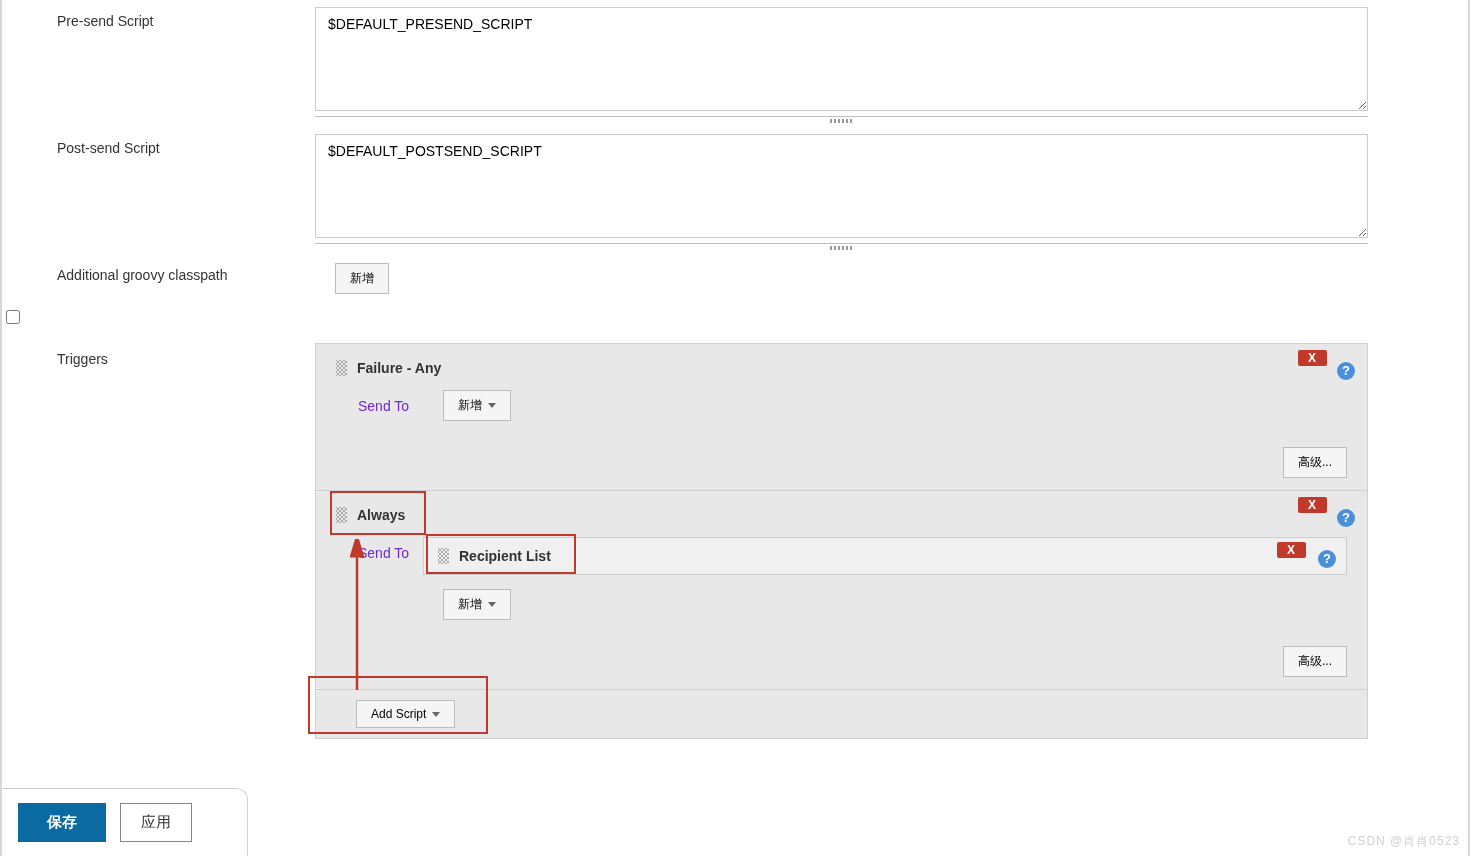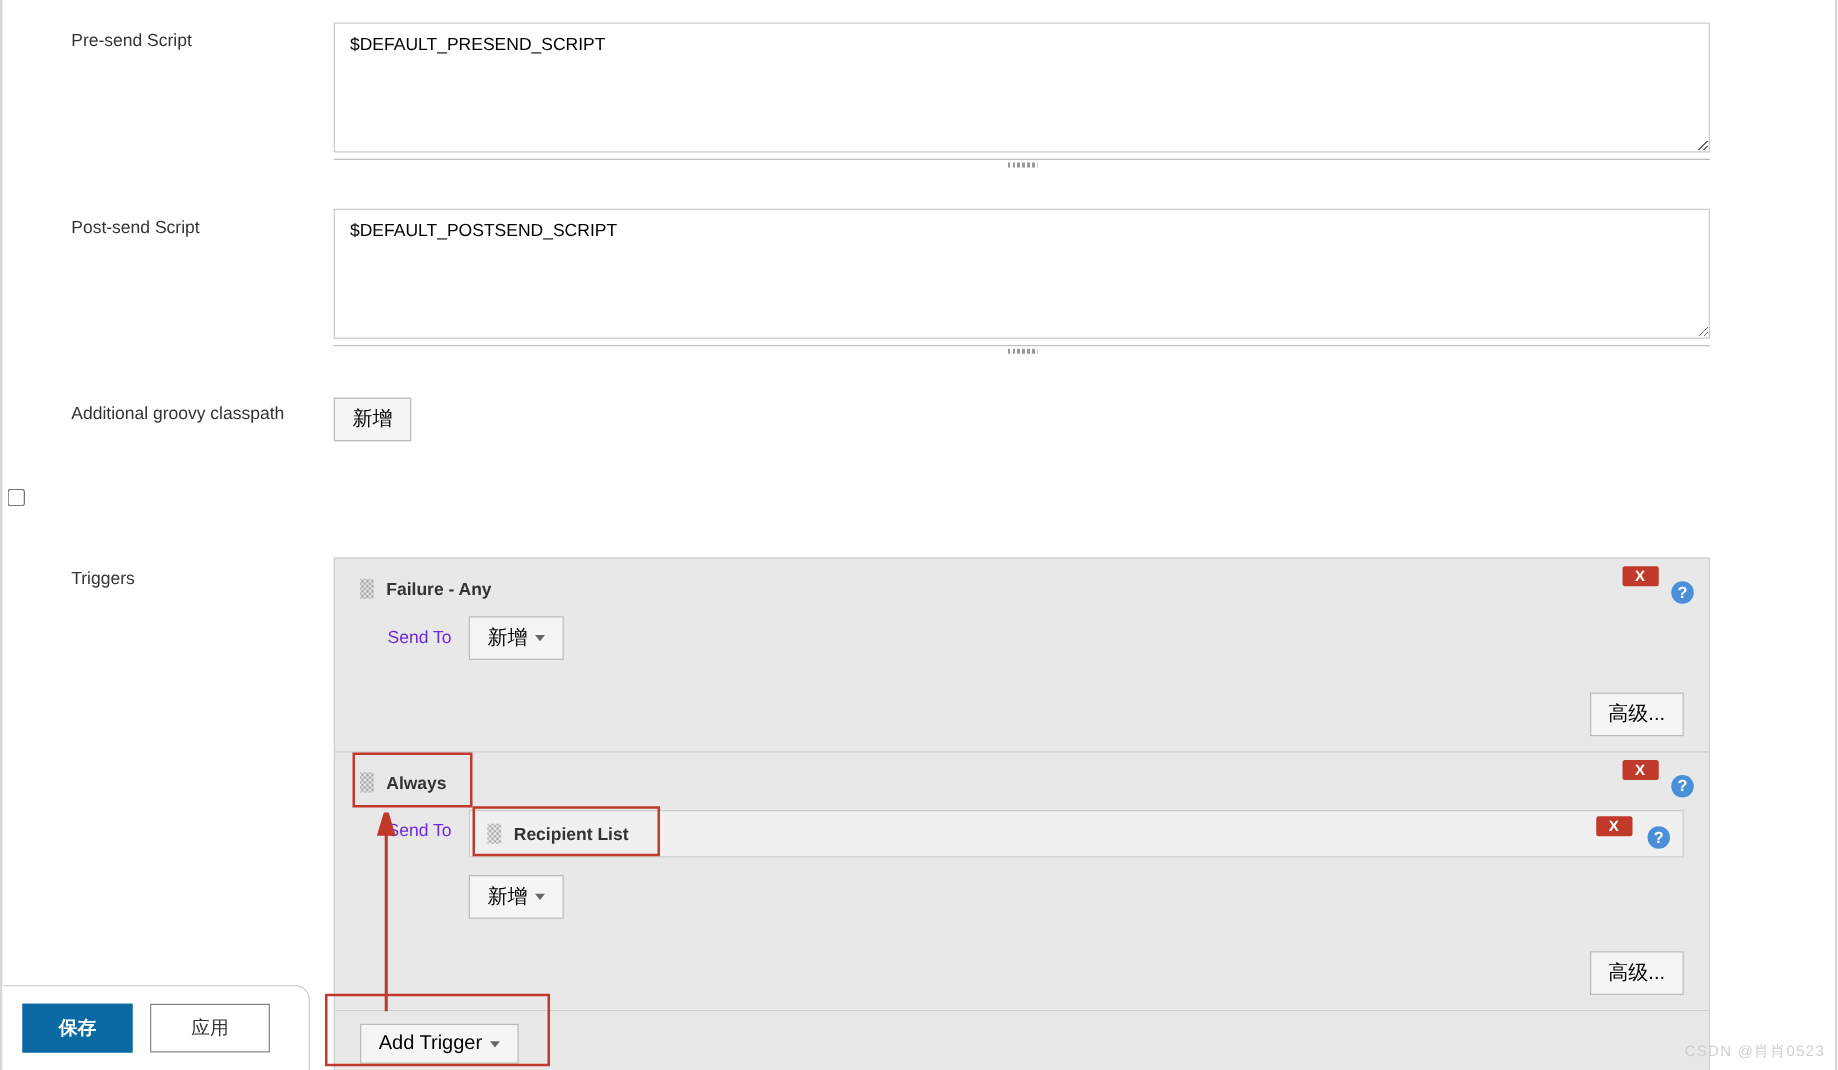--- a/index.html
+++ b/index.html
@@ -17,21 +17,22 @@
 .page {
   position: absolute;
   left: 0; top: 0; right: 0; bottom: 0;
   border-left: 2px solid #d8d8d8;
   border-right: 2px solid #d8d8d8;
   padding: 0;
 }
 .row {
   display: flex;
   align-items: flex-start;
-  padding: 12px 0;
+  padding: 1px 0;
+  gap: 48px;
 }
 .label-col {
   width: 265px;
   padding-left: 55px;
   padding-top: 12px;
   color: #333;
 }
 .field-col {
   flex: 1;
   padding-right: 100px;
@@ -73,23 +74,24 @@
   width: 24px; height: 4px;
   transform: translateX(-50%);
   background: repeating-linear-gradient(to right, #999 0 2px, transparent 2px 4px);
 }
 .btn {
   display: inline-flex;
   align-items: center;
   border: 1px solid #bbb;
   background: #f5f5f5;
   padding: 6px 14px;
-  font-size: 16px;
+  font-size: 12px;
   cursor: pointer;
   font-family: inherit;
+  margin-left: 20px;
 }
 .caret {
   display: inline-block;
   margin-left: 6px;
   width: 0; height: 0;
   border-left: 4px solid transparent;
   border-right: 4px solid transparent;
   border-top: 5px solid #666;
 }
 input[type=checkbox].chk {
@@ -191,21 +193,21 @@
   padding: 9px 28px;
   font-size: 15px;
   font-weight: bold;
   cursor: pointer;
   font-family: inherit;
 }
 .btn-secondary {
   background: #fff;
   border: 1px solid #888;
   color: #333;
-  padding: 9px 32px;
+  padding: 9px 20px;
   font-size: 15px;
   cursor: pointer;
   font-family: inherit;
 }
 .watermark {
   position: absolute;
   right: 8px;
   bottom: 6px;
   color: #d0d0d0;
   font-size: 12px;
@@ -321,21 +323,21 @@
               <marker id="ah" markerWidth="10" markerHeight="10" refX="5" refY="3" orient="auto">
                 <path d="M0,0 L10,3 L0,6 Z" fill="#c0392b"></path>
               </marker>
             </defs>
             <line x1="15" y1="160" x2="15" y2="6" stroke="#c0392b" stroke-width="2.5" marker-end="url(#ah)"></line>
           </svg>
         </div>
 
         <div class="add-trigger-row" style="position:relative">
           <button class="btn">
-            <span>Add Trigger</span>
+            <span>Add Script</span>
             <span class="caret"></span>
           </button>
           <div class="red-box" style="left:-8px; top:-14px; width:180px; height:58px"></div>
         </div>
 
       </div>
     </div>
   </div>
 
   <div class="bottom-bar">

